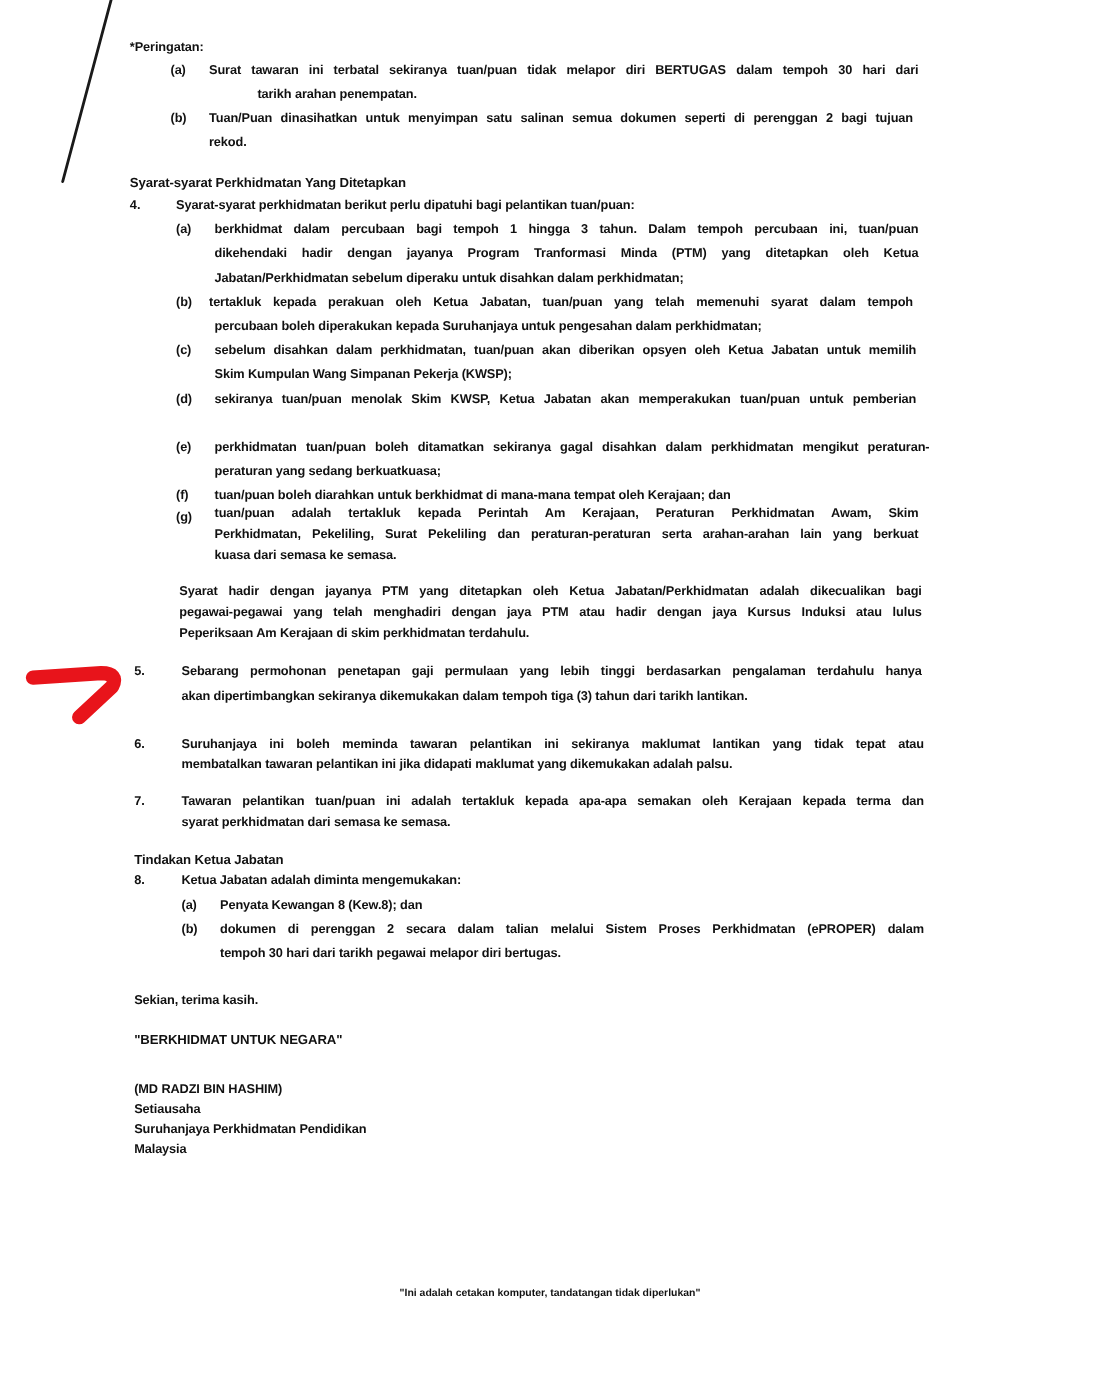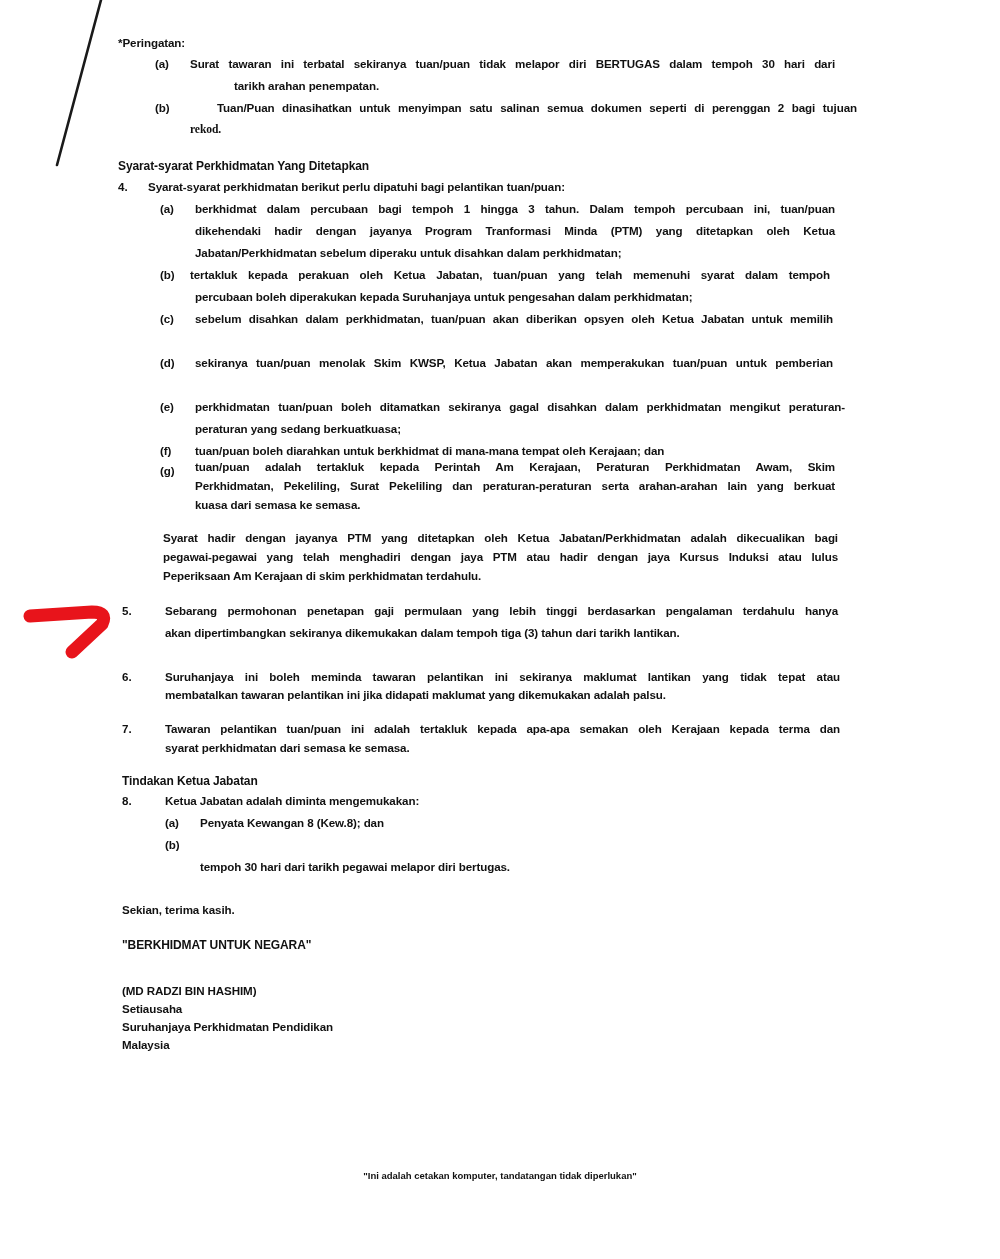--- a/index.html
+++ b/index.html
@@ -29,38 +29,39 @@
 
   <svg class="arrow" width="90" height="70">
     <path d="M8 26 L70 22 Q86 22 80 34 L50 62" stroke="#e8141b" stroke-width="13" fill="none" stroke-linecap="round" stroke-linejoin="round"></path>
   </svg>
 
   <div class="t" style="left:118px;top:32px;">*Peringatan:</div>
   <div class="t" style="left:155px;top:53px;">(a)</div>
   <div class="t just" style="left:190px;top:53px;width:645px;">Surat tawaran ini terbatal sekiranya tuan/puan tidak melapor diri BERTUGAS dalam tempoh 30 hari dari</div>
   <div class="t" style="left:190px;top:75px;margin-left:44px;">tarikh arahan penempatan.</div>
   <div class="t" style="left:155px;top:97px;">(b)</div>
-  <div class="t just" style="left:190px;top:97px;width:640px;margin-left:27px;">Tuan/Puan dinasihatkan untuk menyimpan satu salinan  semua dokumen seperti di perenggan 2 bagi tujuan</div>
-  <div class="t" style="left:190px;top:119px;font-family:Liberation Serif, serif;">rekod.</div>
+  <div class="t just" style="left:190px;top:97px;width:640px;">Tuan/Puan dinasihatkan untuk menyimpan satu salinan  semua dokumen seperti di perenggan 2 bagi tujuan</div>
+  <div class="t" style="left:190px;top:119px;">rekod.</div>
 
   <div class="t heading" style="left:118px;top:155px;">Syarat-syarat Perkhidmatan Yang Ditetapkan</div>
   <div class="num" style="left:118px;top:176px;">4.</div>
-  <div class="t" style="left:148px;top:176px;">Syarat-syarat perkhidmatan berikut perlu dipatuhi bagi pelantikan tuan/puan:</div>
+  <div class="t" style="left:160px;top:176px;">Syarat-syarat perkhidmatan berikut perlu dipatuhi bagi pelantikan tuan/puan:</div>
 
   <div class="t" style="left:160px;top:198px;">(a)</div>
   <div class="t just" style="left:195px;top:198px;width:640px;">berkhidmat dalam percubaan bagi tempoh 1 hingga 3 tahun. Dalam tempoh  percubaan ini, tuan/puan</div>
   <div class="t just" style="left:195px;top:220px;width:640px;">dikehendaki hadir dengan jayanya Program Tranformasi Minda (PTM) yang ditetapkan oleh Ketua</div>
   <div class="t" style="left:195px;top:242px;">Jabatan/Perkhidmatan sebelum diperaku untuk disahkan dalam perkhidmatan;</div>
 
   <div class="t" style="left:160px;top:264px;">(b)</div>
   <div class="t just" style="left:190px;top:264px;width:640px;">tertakluk kepada perakuan oleh Ketua Jabatan, tuan/puan yang telah memenuhi syarat dalam tempoh</div>
   <div class="t" style="left:195px;top:286px;">percubaan boleh diperakukan kepada Suruhanjaya untuk pengesahan dalam perkhidmatan;</div>
 
   <div class="t" style="left:160px;top:308px;">(c)</div>
   <div class="t just" style="left:195px;top:308px;width:638px;">sebelum disahkan dalam perkhidmatan, tuan/puan akan diberikan opsyen oleh Ketua Jabatan untuk memilih</div>
+  <div class="t" style="left:195px;top:330px;">Skim Kumpulan Wang Simpanan Pekerja (KWSP);</div>
 
   <div class="t" style="left:160px;top:352px;">(d)</div>
   <div class="t just" style="left:195px;top:352px;width:638px;">sekiranya tuan/puan menolak Skim KWSP, Ketua Jabatan akan memperakukan tuan/puan untuk pemberian</div>
 
   <div class="t" style="left:160px;top:396px;">(e)</div>
   <div class="t just" style="left:195px;top:396px;width:650px;">perkhidmatan tuan/puan boleh ditamatkan sekiranya gagal disahkan dalam perkhidmatan mengikut peraturan-</div>
   <div class="t" style="left:195px;top:418px;">peraturan yang sedang berkuatkuasa;</div>
 
   <div class="t" style="left:160px;top:440px;">(f)</div>
   <div class="t" style="left:195px;top:440px;">tuan/puan boleh diarahkan untuk berkhidmat di mana-mana tempat oleh Kerajaan; dan</div>
@@ -85,20 +86,21 @@
   <div class="num" style="left:122px;top:718px;">7.</div>
   <div class="t just" style="left:165px;top:718px;width:675px;">Tawaran pelantikan tuan/puan ini adalah tertakluk kepada apa-apa semakan oleh Kerajaan kepada terma dan</div>
   <div class="t" style="left:165px;top:737px;">syarat perkhidmatan dari semasa ke semasa.</div>
 
   <div class="t heading" style="left:122px;top:770px;">Tindakan Ketua Jabatan</div>
   <div class="num" style="left:122px;top:790px;">8.</div>
   <div class="t" style="left:165px;top:790px;">Ketua Jabatan adalah diminta mengemukakan:</div>
   <div class="t" style="left:165px;top:812px;">(a)</div>
   <div class="t" style="left:200px;top:812px;">Penyata Kewangan 8 (Kew.8); dan</div>
   <div class="t" style="left:165px;top:834px;">(b)</div>
+  <div class="t just" style="left:200px;top:834px;width:640px;">dokumen di perenggan 2 secara dalam talian melalui Sistem Proses Perkhidmatan (ePROPER) dalam</div>
   <div class="t" style="left:200px;top:856px;">tempoh 30 hari dari tarikh pegawai melapor diri bertugas.</div>
 
   <div class="t" style="left:122px;top:899px;">Sekian, terima kasih.</div>
   <div class="t heading" style="left:122px;top:934px;">"BERKHIDMAT UNTUK NEGARA"</div>
   <div class="t" style="left:122px;top:982px;line-height:18px;">(MD RADZI BIN HASHIM)</div>
   <div class="t" style="left:122px;top:1000px;line-height:18px;">Setiausaha</div>
   <div class="t" style="left:122px;top:1018px;line-height:18px;">Suruhanjaya Perkhidmatan Pendidikan</div>
   <div class="t" style="left:122px;top:1036px;line-height:18px;">Malaysia</div>
 
   <div class="footer">"Ini adalah cetakan komputer, tandatangan tidak diperlukan"</div>

